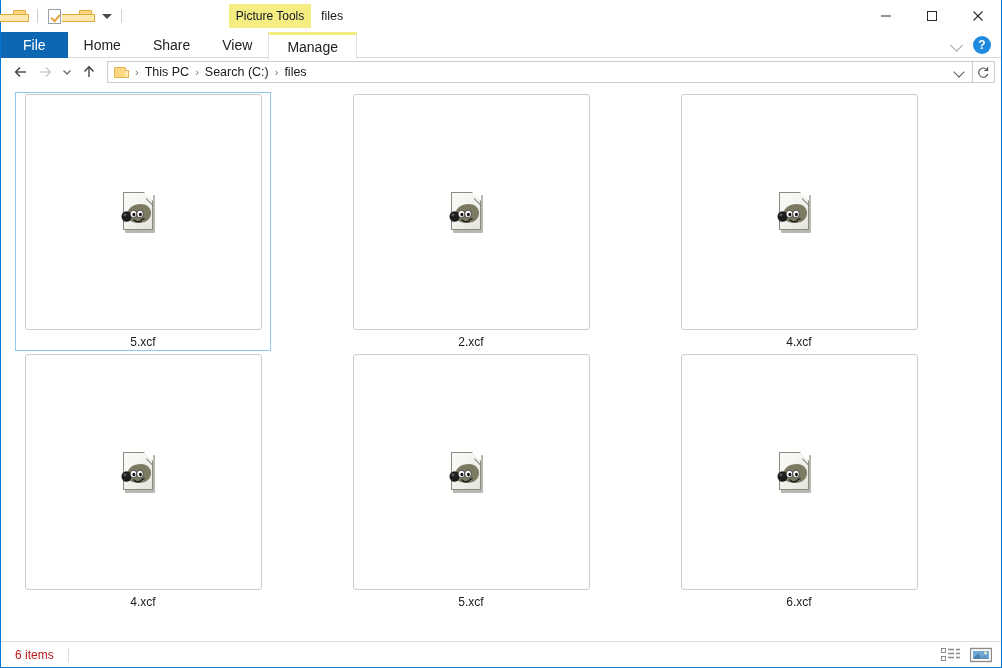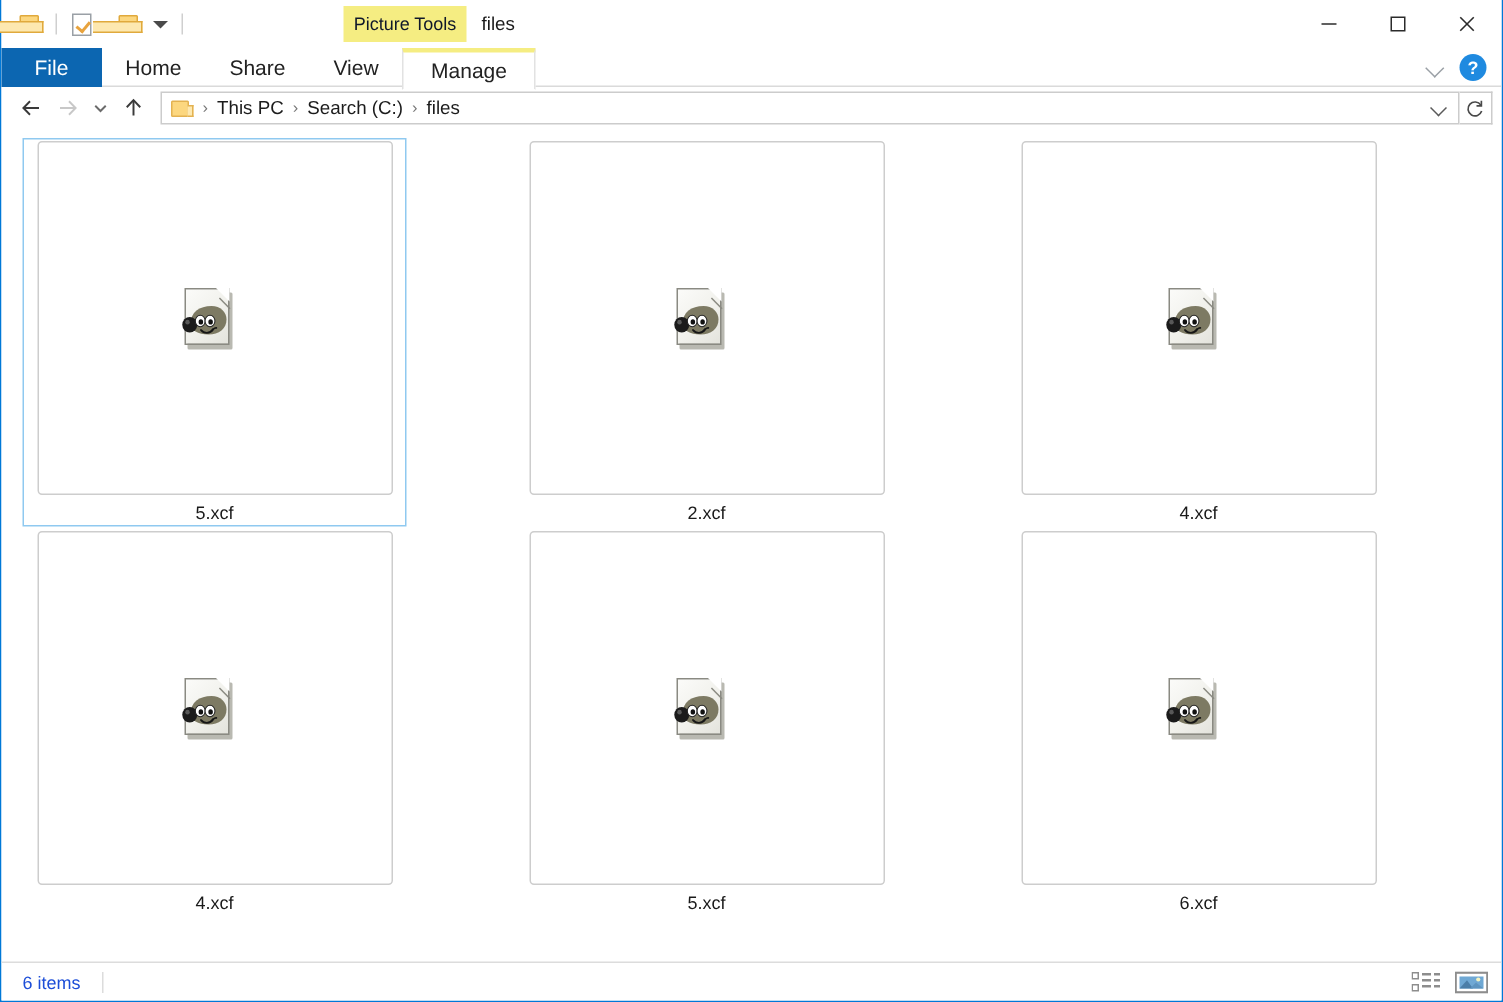--- a/index.html
+++ b/index.html
@@ -346,21 +346,21 @@
     flex: 0 0 26px;
     height: 26px;
     border-top: 1px solid #dcdcdc;
     background: #ffffff;
     display: flex;
     align-items: center;
     position: relative;
   }
   .status-text {
     font-size: 12px;
-    color: #1d4ed8;
+    color: #b91c1c;
     padding-left: 14px;
   }
   .status-div {
     width: 1px; height: 14px;
     background: #dcdcdc;
     margin-left: 14px;
   }
   .viewbtns {
     position: absolute;
     right: 8px; top: 0;

